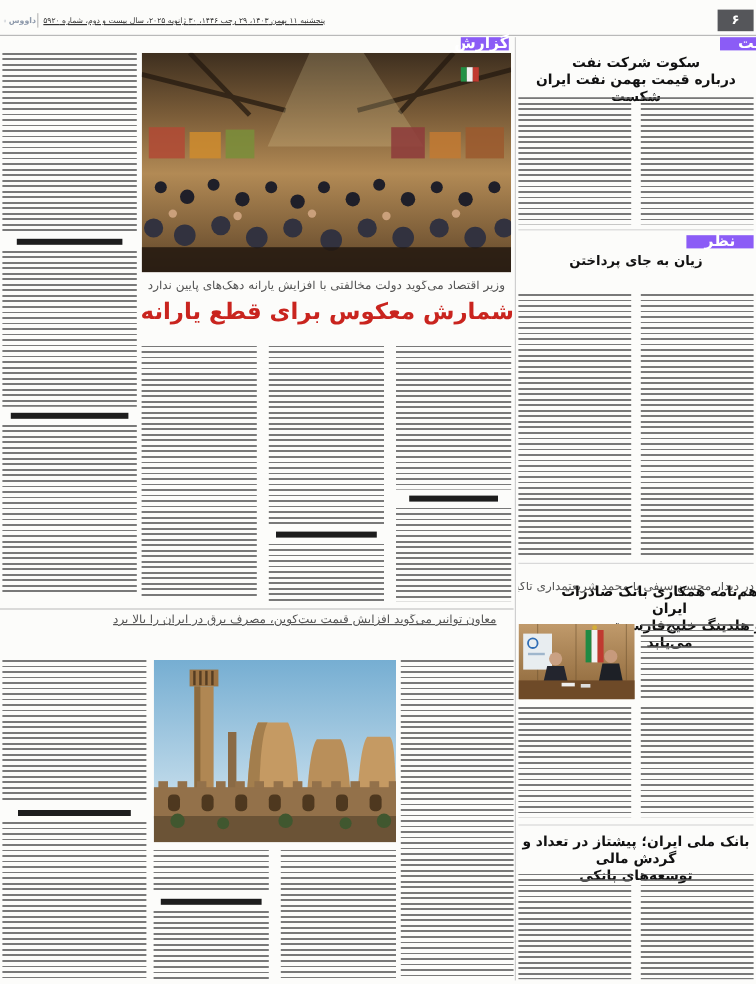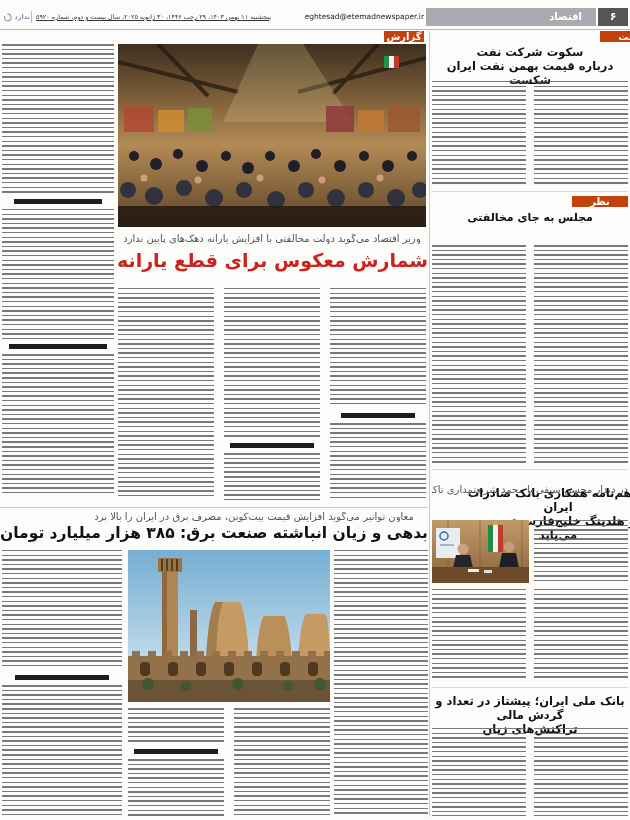--- a/index.html
+++ b/index.html
@@ -14,21 +14,21 @@
            color:#1a1a1a;direction:ltr;text-align:right;}
   .dateline{position:absolute;top:8px;left:36px;width:260px;height:18px;line-height:18px;font-size:6.4px;color:#333;
            direction:rtl;text-align:left;white-space:nowrap;overflow:hidden;text-decoration:underline;}
   .divbar{position:absolute;top:11px;left:31px;width:1px;height:12px;background:#bbb;}
   .logo{position:absolute;top:8px;left:3px;width:27px;height:18px;display:flex;align-items:center;gap:2px;direction:ltr;}
   .logo span{font-size:6.5px;font-weight:bold;color:#8d99ab;}
   .hairline{position:absolute;height:1px;background:#b9b9b9;}
   .vrule{position:absolute;width:1px;background:#cfcfcf;}
   .rule-soft{position:absolute;height:1px;background:#d8d8d8;}
   
-  .tab{position:absolute;height:11px;background:#c2410c;color:#fff;font-size:10px;font-weight:bold;
+  .tab{position:absolute;height:11px;background:#8b5cf6;color:#fff;font-size:13px;font-weight:bold;
        text-align:center;line-height:11px;letter-spacing:.5px;}
   
   .t-main{position:absolute;text-align:center;font-weight:bold;color:#111;font-size:11.5px;line-height:14px;}
   .t-main .ln{display:block;}
   .kicker{position:absolute;text-align:center;color:#555;font-size:10px;line-height:10px;white-space:nowrap;overflow:hidden;}
   .red-head{position:absolute;text-align:center;font-weight:bold;color:#c9241e;font-size:19px;line-height:26px;
             white-space:nowrap;overflow:hidden;letter-spacing:-0.3px;}
   .power-head{position:absolute;text-align:center;font-weight:bold;color:#121212;font-size:15.5px;line-height:22px;
             white-space:nowrap;overflow:hidden;}
   
@@ -39,46 +39,44 @@
   .sh.w2{width:88%;}
   .photo{position:absolute;overflow:hidden;}
   .photo svg{display:block;width:100%;height:100%;}
 </style>
 </head>
 <body>
 
 <div class="page">
 
   <div class="pagenum">۶</div>
-  <div class="sectionbox"><span>اقتصاد</span></div>
-  <div class="email">eghtesad@etemadnewspaper.ir</div>
   <div class="dateline">پنجشنبه ۱۱ بهمن ۱۴۰۳، ۲۹ رجب ۱۴۴۶، ۳۰ ژانویه ۲۰۲۵، سال بیست و دوم، شماره ۵۹۲۰</div>
   <div class="divbar"></div>
   <div class="logo">
     <svg width="13" height="13" viewBox="0 0 20 20">
       <path d="M10 3a7 7 0 1 1-6.3 4.2" fill="none" stroke="#8d99ab" stroke-width="2.4" stroke-linecap="round"></path>
     </svg>
-    <span>ندارد</span>
+    <span>داووس</span>
   </div>
   <div class="hairline" style="top:29px;left:0;width:630px;"></div>
 
   <div class="vrule" style="left:429px;top:31px;height:786px;"></div>
 
   <div class="tab" style="top:31px;left:600px;width:58px;">نفت</div>
   <div class="t-main" style="top:45px;left:432px;width:196px;">
     <span class="ln">سکوت شرکت نفت</span>
     <span class="ln">درباره قیمت بهمن نفت ایران شکست</span>
   </div>
   <div class="col gk" style="left:534px;top:81px;width:94px;height:106px;"></div>
   <div class="col gk" style="left:432px;top:81px;width:94px;height:106px;"></div>
   <div class="rule-soft" style="left:432px;top:191px;width:196px;"></div>
 
   <div class="tab" style="top:196px;left:572px;width:56px;">نظر</div>
   <div class="t-main" style="top:211px;left:432px;width:196px;font-size:11px;">
-    <span class="ln">مجلس به جای مخالفتی</span>
+    <span class="ln">زیان به جای پرداختن</span>
   </div>
   <div class="col gk" style="left:534px;top:245px;width:94px;height:218px;"></div>
   <div class="col gk" style="left:432px;top:245px;width:94px;height:218px;"></div>
   <div class="rule-soft" style="left:432px;top:469px;width:196px;"></div>
 
   <div class="kicker" style="top:485px;left:432px;width:196px;">در دیدار محسن سیفی با محمد شریعتمداری تاکید شد</div>
   <div class="t-main" style="top:486px;left:432px;width:196px;margin-left:28px;">
     <span class="ln">تفاهم‌نامه همکاری بانک صادرات ایران</span>
     <span class="ln">و هلدینگ خلیج‌فارس توسعه می‌یابد</span>
   </div>
@@ -112,21 +110,21 @@
       <rect x="52" y="50" width="8" height="3" fill="#dddddd"></rect>
     </svg>
   </div>
   <div class="col gk" style="left:534px;top:520px;width:94px;height:63px;"></div>
   <div class="col gk" style="left:534px;top:589px;width:94px;height:92px;"></div>
   <div class="col gk" style="left:432px;top:589px;width:94px;height:92px;"></div>
   <div class="rule-soft" style="left:432px;top:687px;width:196px;"></div>
 
   <div class="t-main" style="top:694px;left:432px;width:196px;">
     <span class="ln">بانک ملی ایران؛ پیشتاز در تعداد و گردش مالی</span>
-    <span class="ln">تراکنش‌های زیان</span>
+    <span class="ln">توسعه‌های بانکی</span>
   </div>
   <div class="col gk" style="left:534px;top:728px;width:94px;height:88px;"></div>
   <div class="col gk" style="left:432px;top:728px;width:94px;height:88px;"></div>
 
   <div class="tab" style="top:31px;left:384px;width:40px;">گزارش</div>
 
   <div class="photo" style="left:118px;top:44px;width:308px;height:183px;">
     <svg viewBox="0 0 308 183" preserveAspectRatio="none">
       <defs>
         <linearGradient id="bz" x1="0" y1="0" x2="0" y2="1">
@@ -214,22 +212,21 @@
   </div>
   <div class="col" style="left:224px;top:288px;width:96px;">
     <div class="gk" style="height:150px;"></div>
     <div class="sh w2"></div>
     <div class="gk" style="height:48px;"></div>
   </div>
   <div class="col gk" style="left:118px;top:288px;width:96px;height:212px;"></div>
 
   <div class="hairline" style="left:0;top:507px;width:428px;background:#c4c4c4;"></div>
 
-  <div class="kicker" style="top:512px;left:0;width:508px;">معاون توانیر می‌گوید افزایش قیمت بیت‌کوین، مصرف برق در ایران را بالا برد</div>
-  <div class="power-head" style="top:522px;left:0;width:428px;">بدهی و زیان انباشته صنعت برق: ۳۸۵ هزار میلیارد تومان</div>
+  <div class="kicker" style="top:512px;left:0;width:508px;text-decoration:underline;">معاون توانیر می‌گوید افزایش قیمت بیت‌کوین، مصرف برق در ایران را بالا برد</div>
 
   <div class="photo" style="left:128px;top:550px;width:202px;height:152px;">
     <svg viewBox="0 0 202 152" preserveAspectRatio="none">
       <defs>
           <linearGradient id="sk" x1="0" y1="0" x2="0" y2="1">
         <stop offset="0" stop-color="#76aed2"></stop>
             <stop offset="1" stop-color="#dcebf3"></stop>
           </linearGradient>
         </defs>
       <rect width="202" height="152" fill="url(#sk)"></rect>

